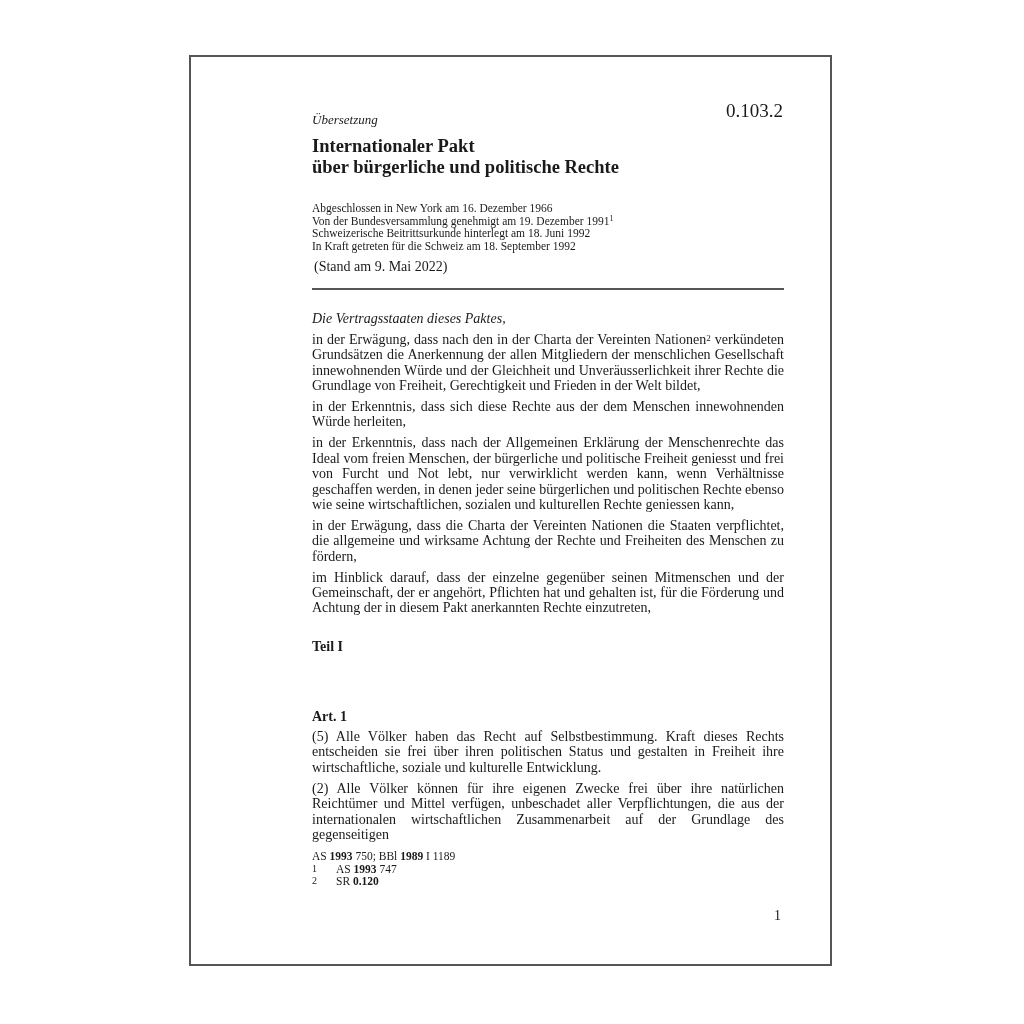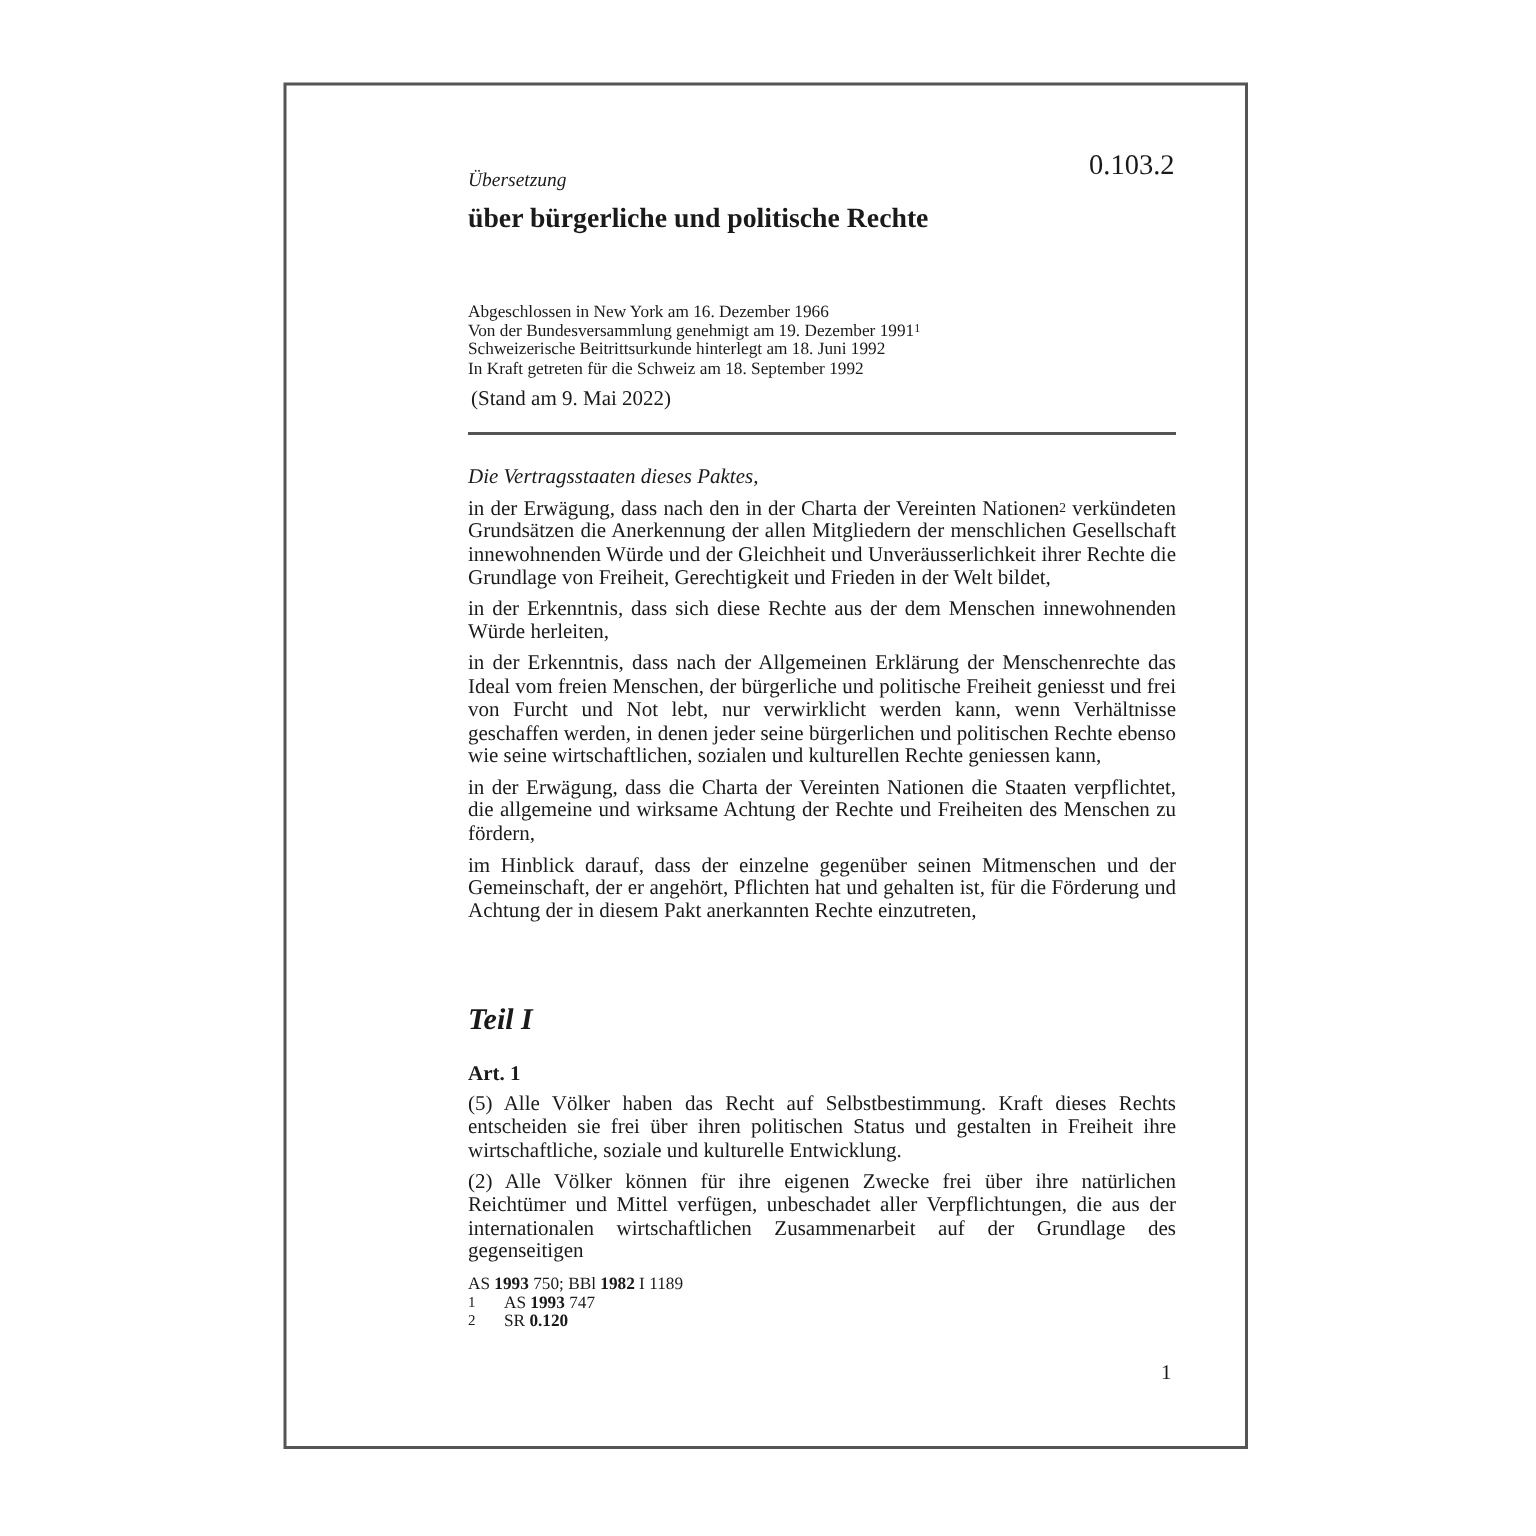--- a/index.html
+++ b/index.html
@@ -12,37 +12,38 @@
     .uebersetzung { left:312px; top:112px; font-style:italic; font-size:13px; }
     .title { left:312px; top:136px; font-weight:bold; font-size:18.5px; line-height:21px; }
     .meta { left:312px; top:202px; font-size:11.5px; line-height:12.5px; }
     .meta sup { font-size:8px; vertical-align:top; position:relative; top:-2px; }
     .stand { left:314px; top:259px; font-size:14px; }
     .rule { left:312px; top:288px; width:472px; height:2px; background:#555; }
     .body { left:312px; width:472px; font-size:14px; line-height:15.4px; text-align:justify; }
     .body p { margin:0 0 5.5px 0; }
     .body .it { font-style:italic; }
     .body sup { font-size:9px; vertical-align:top; position:relative; top:-1px; }
-    .teil { left:312px; top:669px; font-weight:bold; font-size:20px;font-style:italic; }
+    .teil { left:312px; top:639px; font-weight:bold; font-size:14px; }
     .art { left:312px; top:709px; font-weight:bold; font-size:14px; }
     .footnotes { left:312px; top:850px; font-size:11.5px; line-height:12.5px; }
     .footnotes b { font-weight:bold; }
     .fn-row { display:flex; }
     .fn-num { width:24px; font-size:10px; }
     .page-number { left:774px; top:908px; font-size:14px; }
   </style>
 </head>
 <body>
 
 <div class="page"></div>
 
 <div class="abs sr-number">0.103.2</div>
 <div class="abs uebersetzung">Übersetzung</div>
 
 <div class="abs title">
+  <div>Internationaler Pakt</div>
   <div>über bürgerliche und politische Rechte</div>
 </div>
 
 <div class="abs meta">
   <div>Abgeschlossen in New York am 16. Dezember 1966</div>
   <div><span>Von der Bundesversammlung genehmigt am 19. Dezember 1991</span><sup>1</sup></div>
   <div>Schweizerische Beitrittsurkunde hinterlegt am 18. Juni 1992</div>
   <div>In Kraft getreten für die Schweiz am 18. September 1992</div>
 </div>
 
@@ -61,21 +62,21 @@
 
 <div class="abs teil">Teil I</div>
 <div class="abs art">Art. 1</div>
 
 <div class="abs body" style="top:729px;">
   <p>(5) Alle Völker haben das Recht auf Selbstbestimmung. Kraft dieses Rechts entscheiden sie frei über ihren politischen Status und gestalten in Freiheit ihre wirtschaftliche, soziale und kulturelle Entwicklung.</p>
   <p>(2) Alle Völker können für ihre eigenen Zwecke frei über ihre natürlichen Reichtümer und Mittel verfügen, unbeschadet aller Verpflichtungen, die aus der internationalen wirtschaftlichen Zusammenarbeit auf der Grundlage des gegenseitigen</p>
 </div>
 
 <div class="abs footnotes">
-  <div><span>AS </span><b>1993</b><span> 750; BBl </span><b>1982</b><span> I 1189</span></div>
+  <div><span>AS </span><b>1993</b><span> 750; BBl </span><b>1989</b><span> I 1189</span></div>
   <div class="fn-row">
     <span class="fn-num">1</span>
     <span><span>AS </span><b>1993</b><span> 747</span></span>
   </div>
   <div class="fn-row">
     <span class="fn-num">2</span>
     <span><span>SR </span><b>0.120</b><span></span></span>
   </div>
 </div>
 

